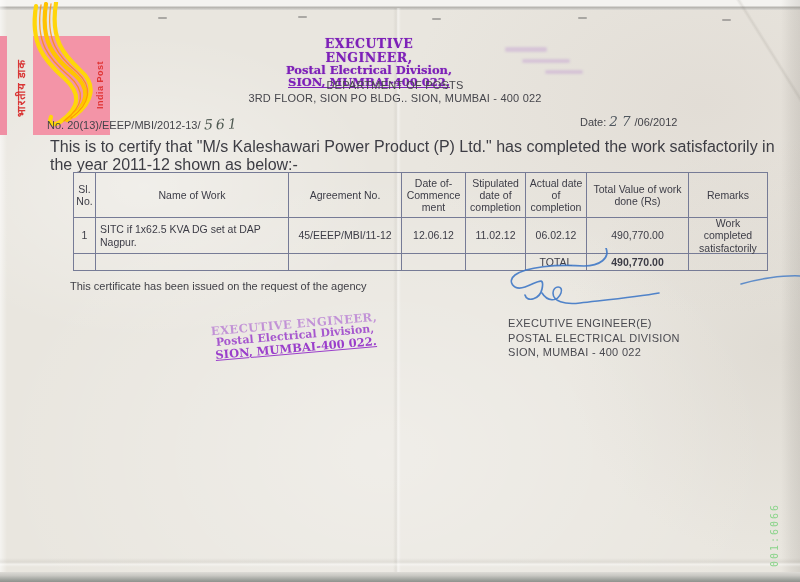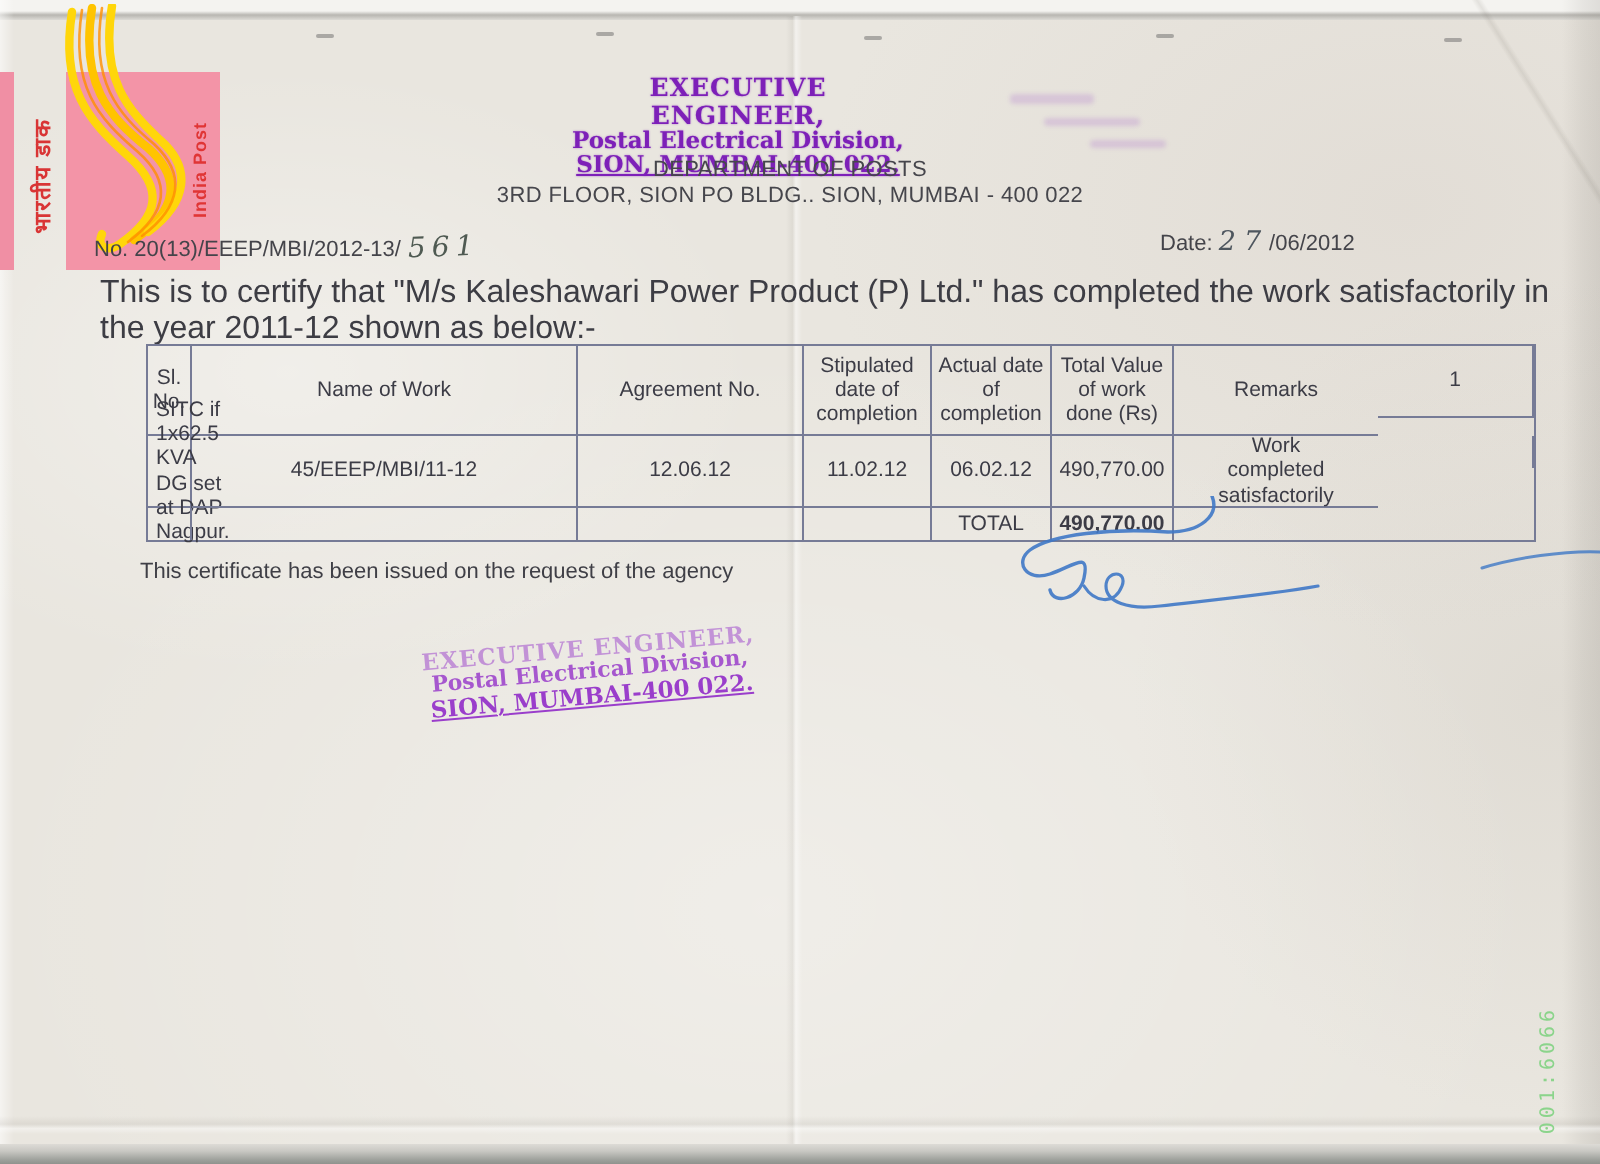--- a/index.html
+++ b/index.html
@@ -119,20 +119,23 @@
     </span>
   </div>
 
   <div class="abs certify">This is to certify that "M/s Kaleshawari Power Product (P) Ltd." has completed the work satisfactorily in the year 2011-12 shown as below:-</div>
 
   <div class="abs works-table">
     <div class="c r1">Sl.
 No.</div>
     <div class="c r1">Name of Work</div>
     <div class="c r1">Agreement No.</div>
+    <div class="c r1">Date of-
+Commence
+ment</div>
     <div class="c r1">Stipulated
 date of
 completion</div>
     <div class="c r1">Actual date
 of
 completion</div>
     <div class="c r1">Total Value of work
 done (Rs)</div>
     <div class="c r1 cl">Remarks</div>
 
@@ -165,17 +168,22 @@
     <div class="l2">Postal Electrical Division,</div>
     <div class="l3">SION, MUMBAI-400 022.</div>
   </div>
 
   <svg class="abs" style="left:495px;top:248px;" width="312" height="70" viewBox="0 0 312 70">
     <path d="M111,0 C115,10 105,18 89,18 C61,16 31,19 20,27 C12,33 18,43 30,39 C42,35 50,27 47,41 C45,51 32,55 30,47" fill="none" stroke="#3f78c6" stroke-width="1.7" stroke-linecap="round" opacity=".9"></path>
     <path d="M47,45 C52,53 62,55 66,45 C69,37 58,37 58,45 C58,53 69,57 85,55 C111,52 142,49 164,45" fill="none" stroke="#3f78c6" stroke-width="1.6" stroke-linecap="round" opacity=".9"></path>
     <path d="M246,36 C262,31 288,27 306,28" fill="none" stroke="#3f78c6" stroke-width="1.5" stroke-linecap="round" opacity=".8"></path>
   </svg>
 
+  <div class="abs signatory">
+    <div>EXECUTIVE ENGINEER(E)</div>
+    <div>POSTAL ELECTRICAL DIVISION</div>
+    <div>SION, MUMBAI - 400 022</div>
+  </div>
 
   <div class="abs margin-code">001:6066</div>
 
   <div class="abs edge-bottom"></div>
 </div>
 
 </body></html>

